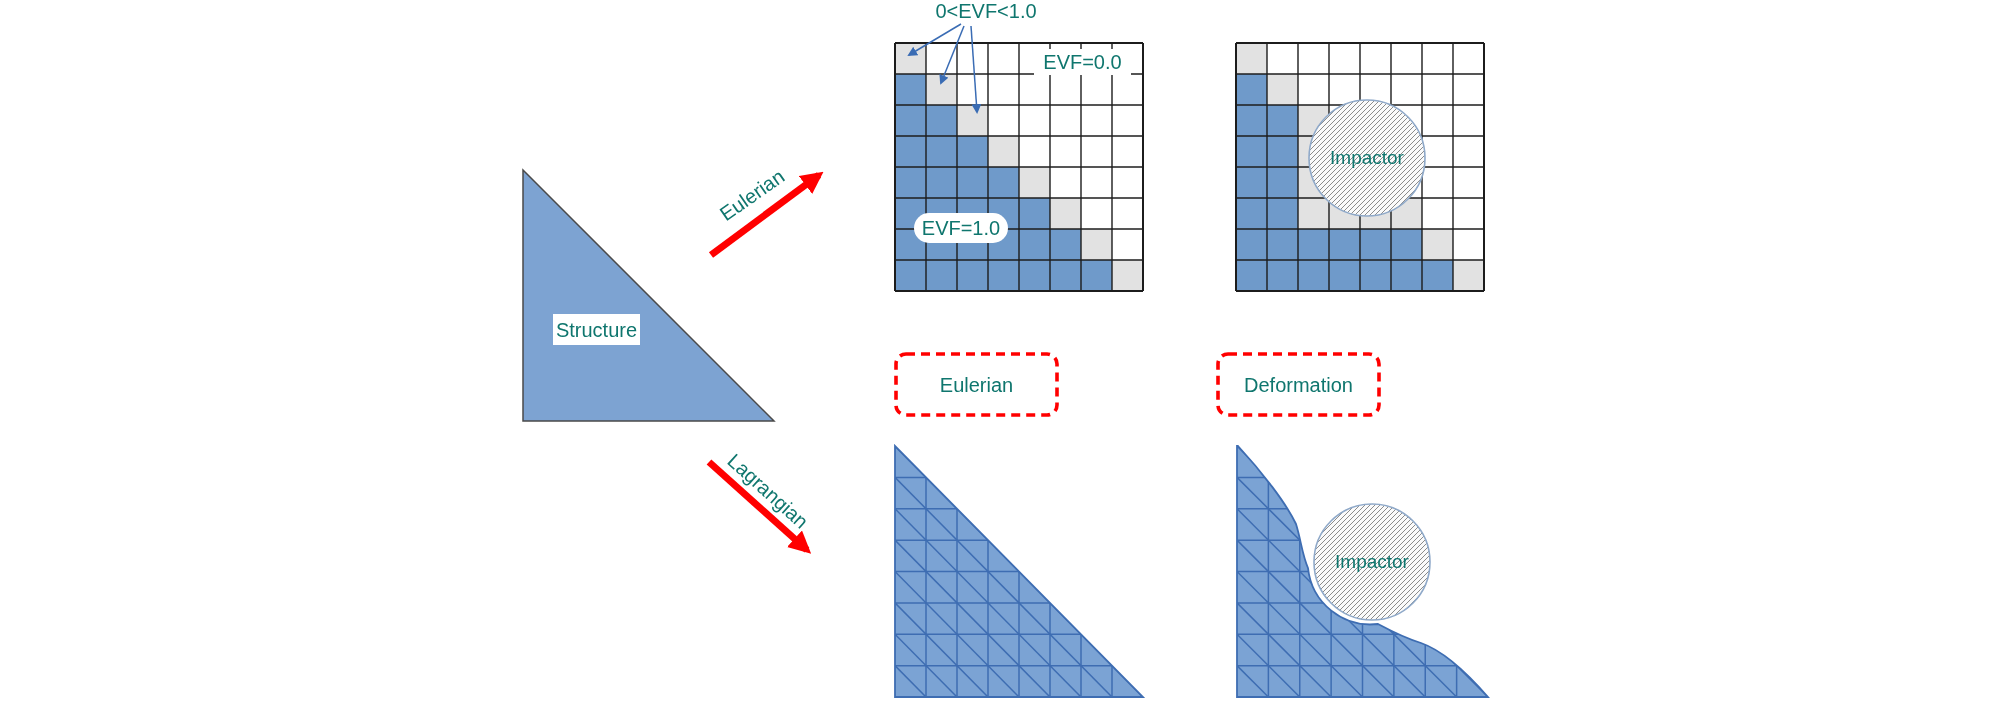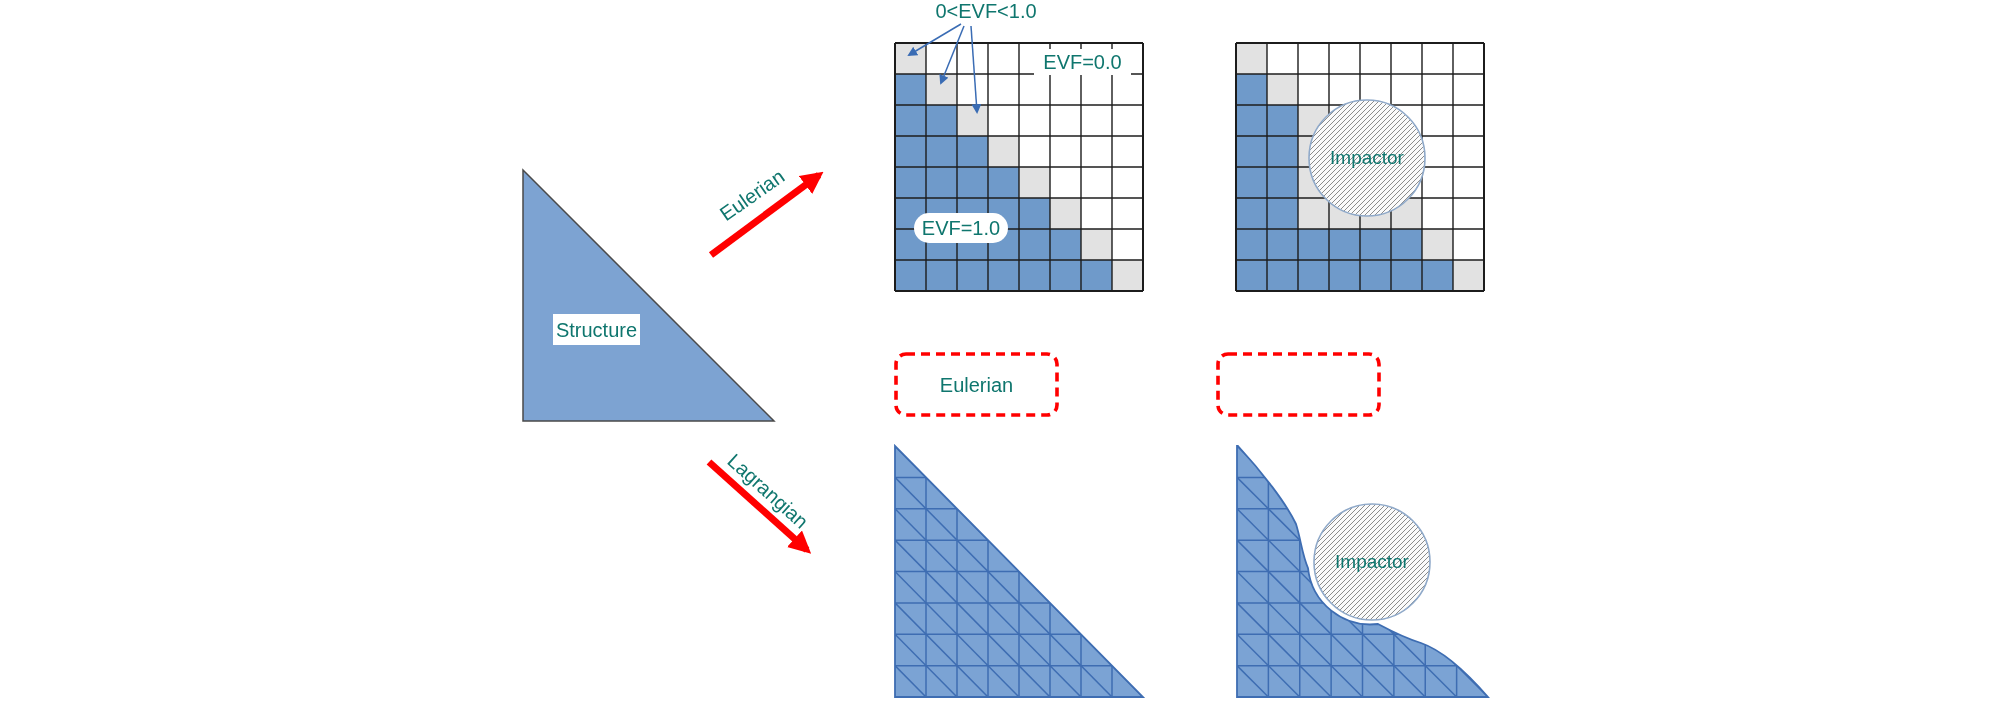--- a/index.html
+++ b/index.html
@@ -300,20 +300,21 @@
   <div class="lbl" style="left:928px;top:0px;width:116px;height:22px;">0&lt;EVF&lt;1.0</div>
 
   <div class="lbl boxed" style="left:1034px;top:49px;width:97px;height:26px;">EVF=0.0</div>
 
   <div class="lbl boxed" style="left:914px;top:213px;width:94px;height:30px;border-radius:15px;">EVF=1.0</div>
 
   <div class="lbl boxed" style="left:553px;top:314px;width:87px;height:31px;">Structure</div>
 
   <div class="lbl" style="left:896px;top:354px;width:161px;height:61px;">Eulerian</div>
 
+  <div class="lbl" style="left:1218px;top:354px;width:161px;height:61px;">Deformation</div>
 
   <div class="lbl" style="left:1307px;top:147px;width:120px;height:22px;font-size:19px;">Impactor</div>
 
   <div class="lbl" style="left:1312px;top:551px;width:120px;height:22px;font-size:19px;">Impactor</div>
 
   <div class="lbl rot" style="left:752px;top:195px;width:0;height:0;transform:translate(-50%,-50%) rotate(-35deg);">Eulerian</div>
 
   <div class="lbl rot" style="left:768px;top:491px;width:0;height:0;transform:translate(-50%,-50%) rotate(42deg);">Lagrangian</div>
 
 </div>

